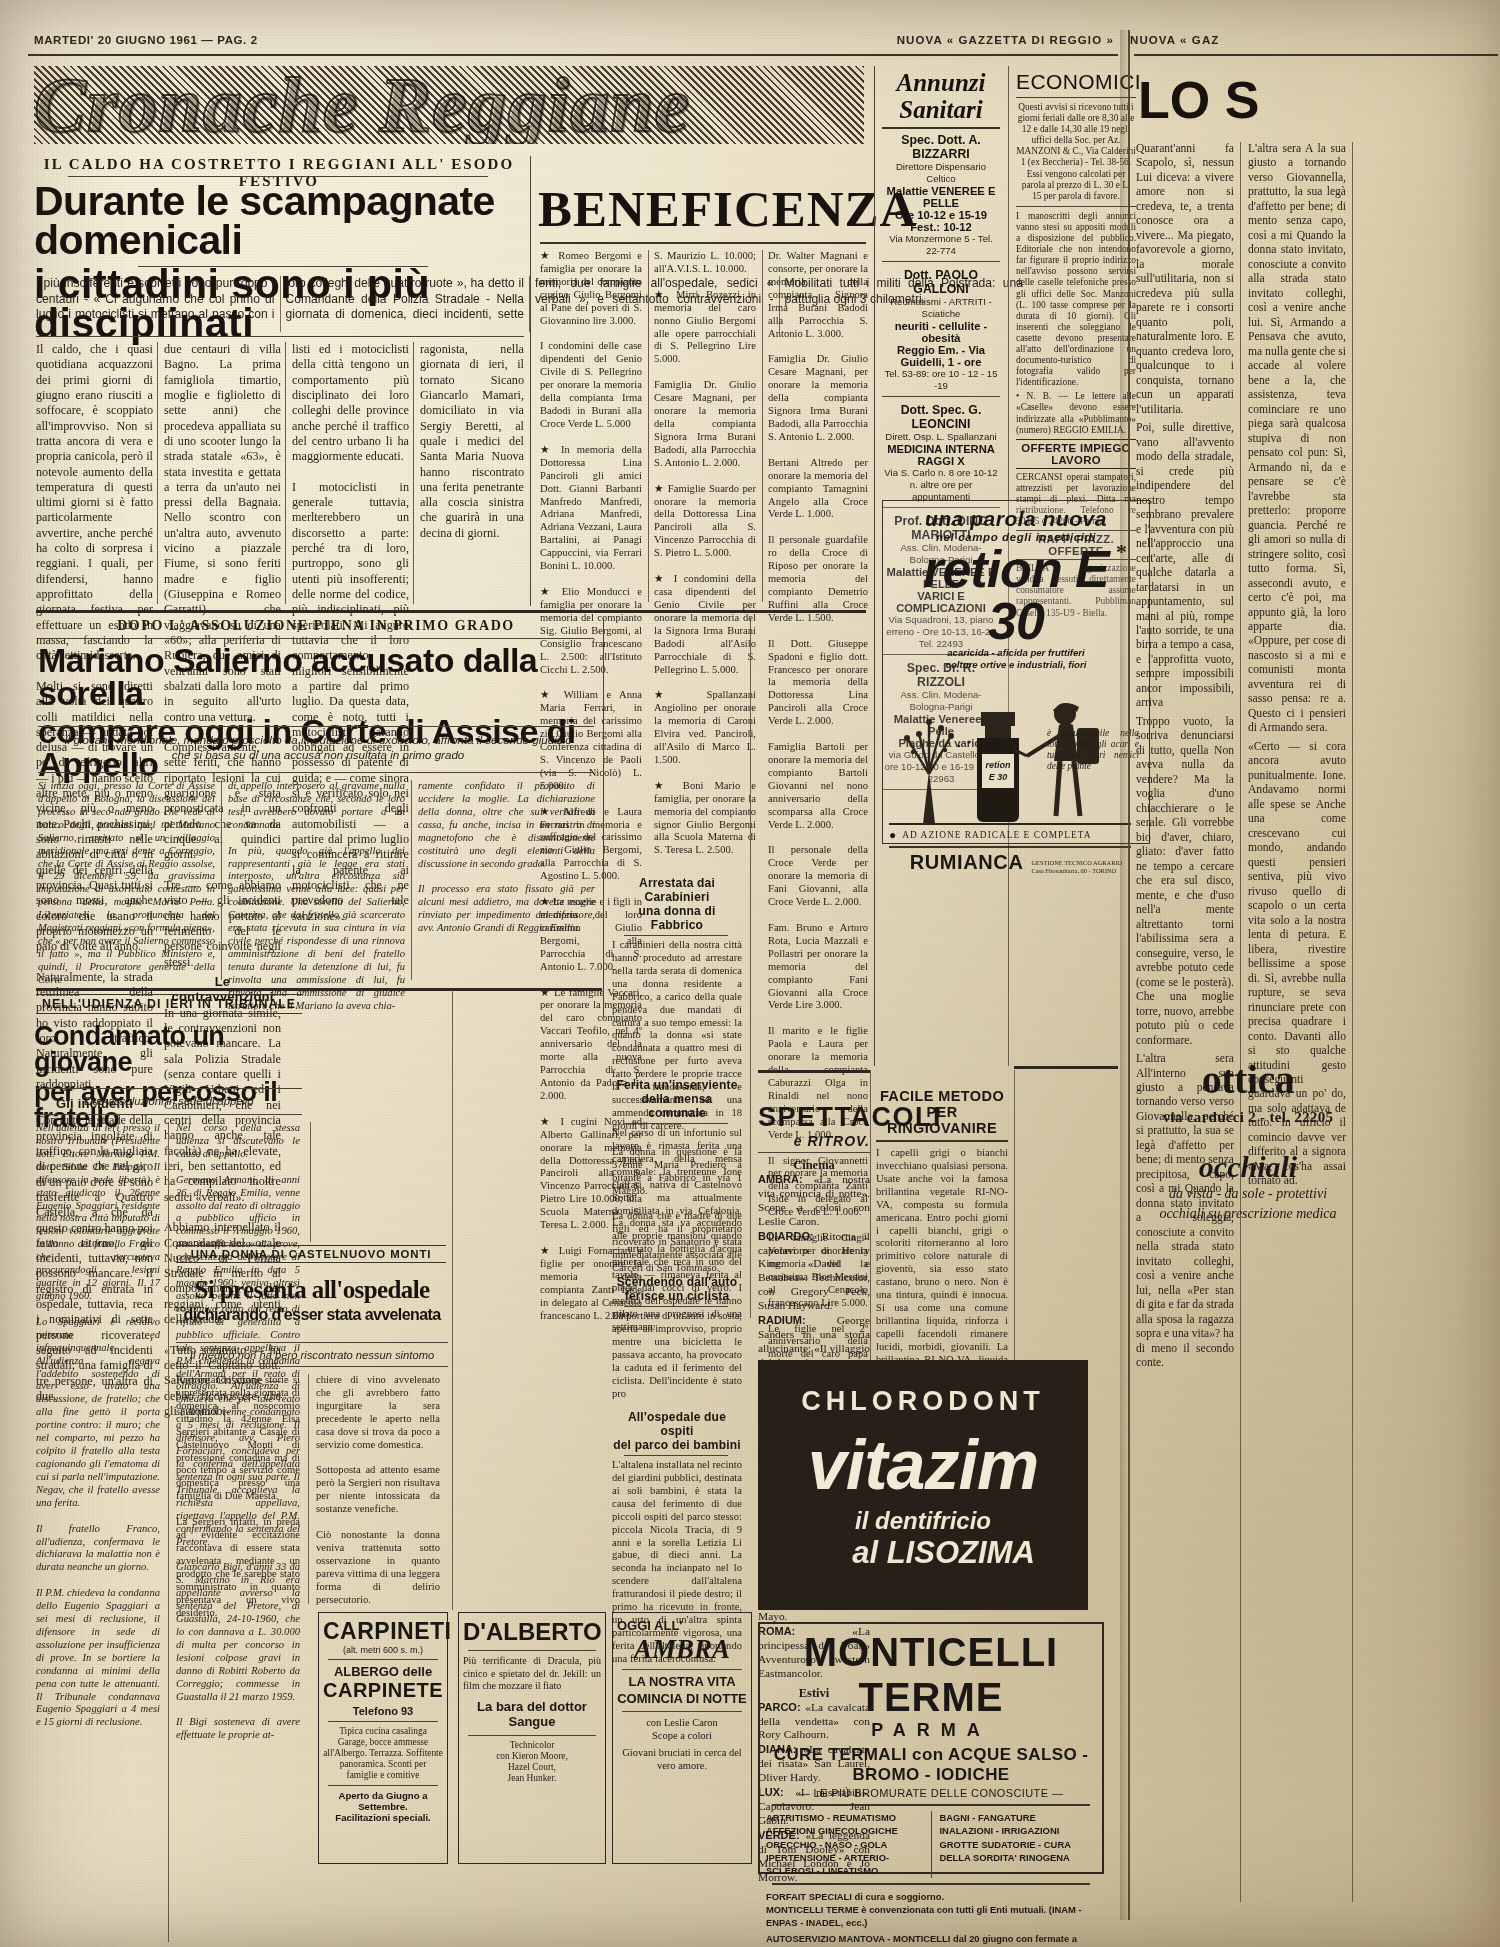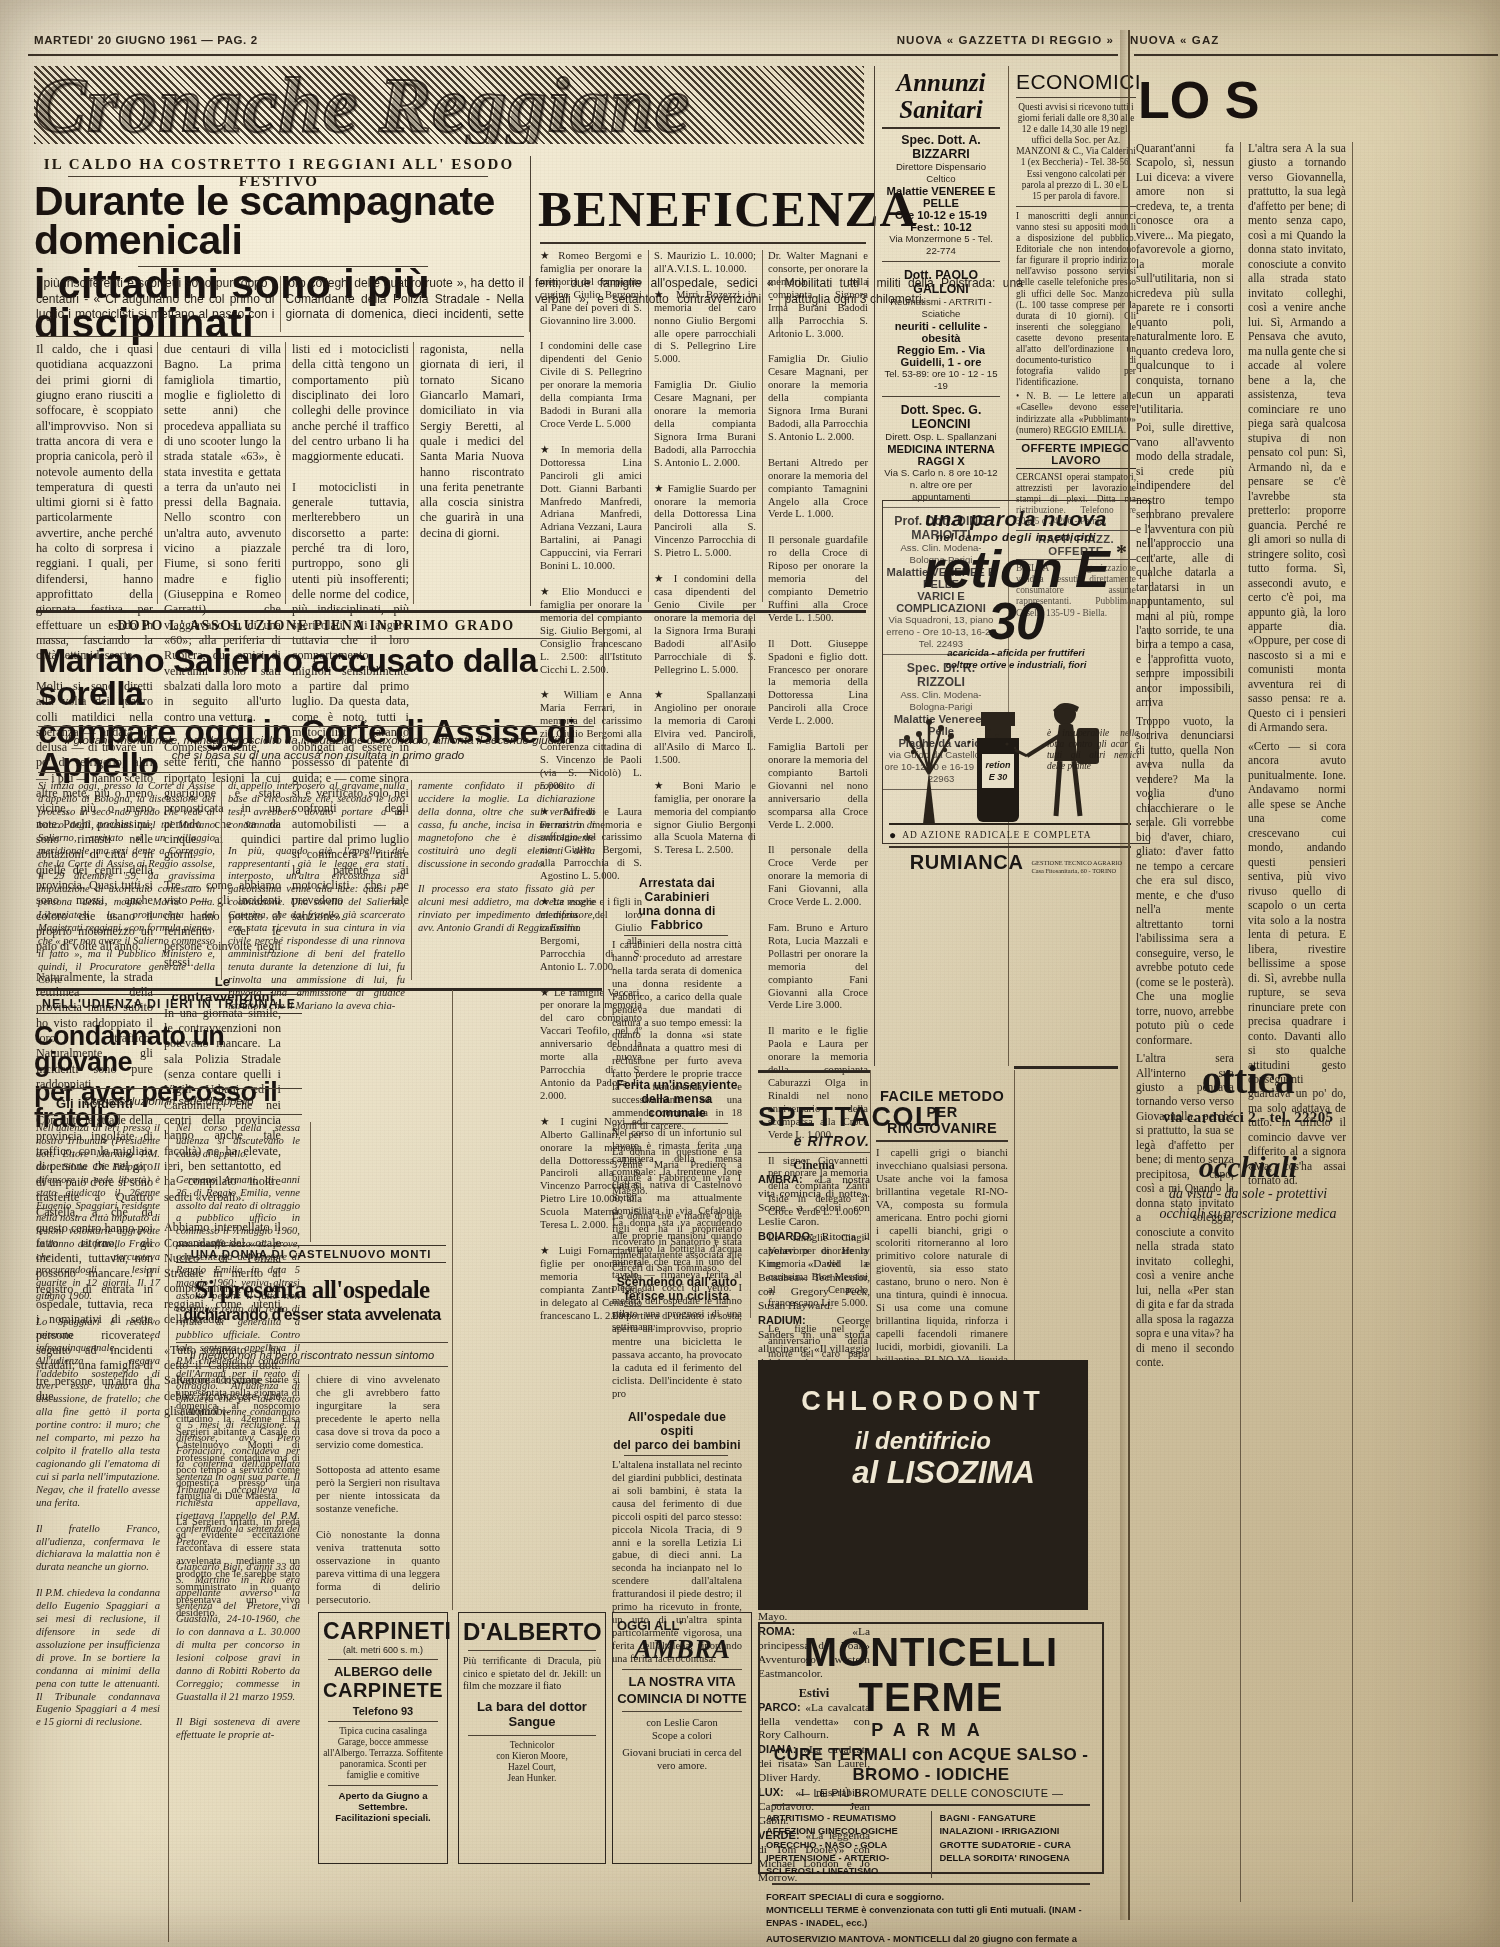--- a/index.html
+++ b/index.html
@@ -528,20 +528,21 @@
       <div class="a2">LA NOSTRA VITA</div>
       <div class="a2">COMINCIA DI NOTTE</div>
       <div class="hrule" style="position:relative;width:120px;margin:4px auto;"></div>
       <div class="a3">con Leslie Caron</div>
       <div class="a3">Scope a colori</div>
       <div class="a3" style="margin-top:4px;">Giovani bruciati in cerca del vero amore.</div>
     </div>
 
     <div class="vitabox" style="left:730px;top:1330px;width:330px;height:250px;">
       <div class="chl" style="margin-top:26px;">CHLORODONT</div>
+      <div class="vita" style="margin-top:16px;">vitazim</div>
       <div class="l1" style="margin-top:10px;">il dentifricio</div>
       <div class="l2">al LISOZIMA</div>
     </div>
 
     <div class="mont" style="left:730px;top:1592px;width:330px;height:236px;padding:6px 6px;">
       <div class="mont-t">MONTICELLI TERME</div>
       <div class="mont-p">PARMA</div>
       <div class="mont-c" style="margin-top:4px;">CURE TERMALI con ACQUE SALSO - BROMO - IODICHE</div>
       <div class="mont-s" style="margin-top:2px;">— LE PIÙ BROMURATE DELLE CONOSCIUTE —</div>
       <div class="hrule2" style="position:relative;width:318px;margin:5px auto;"></div>

